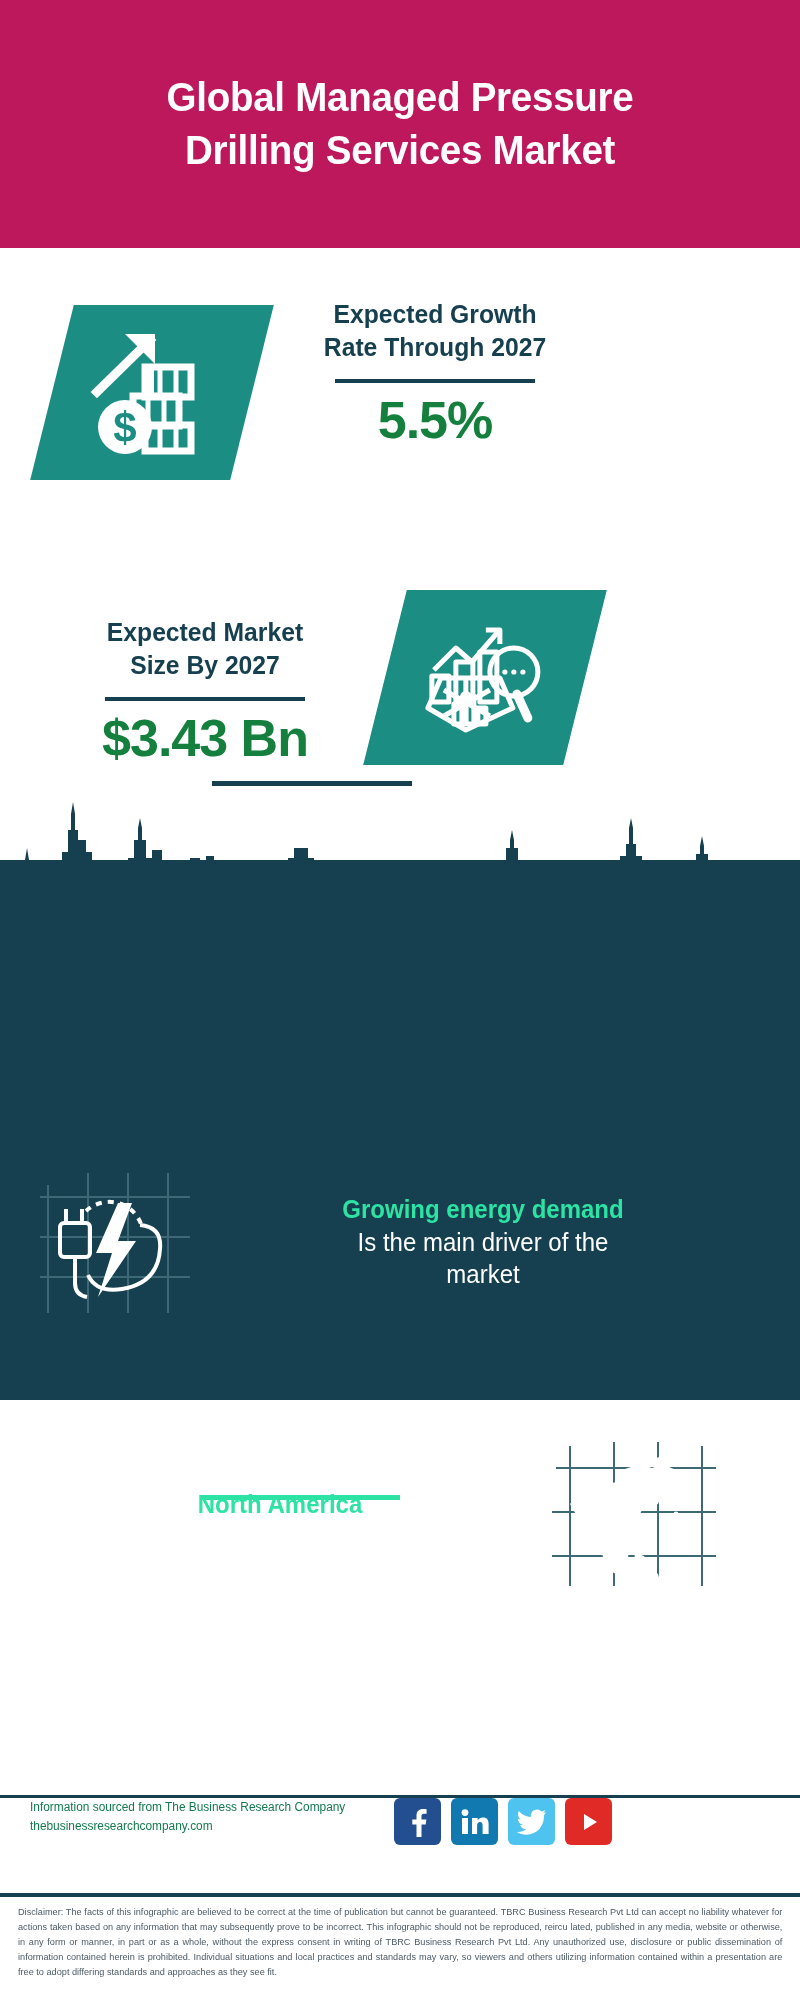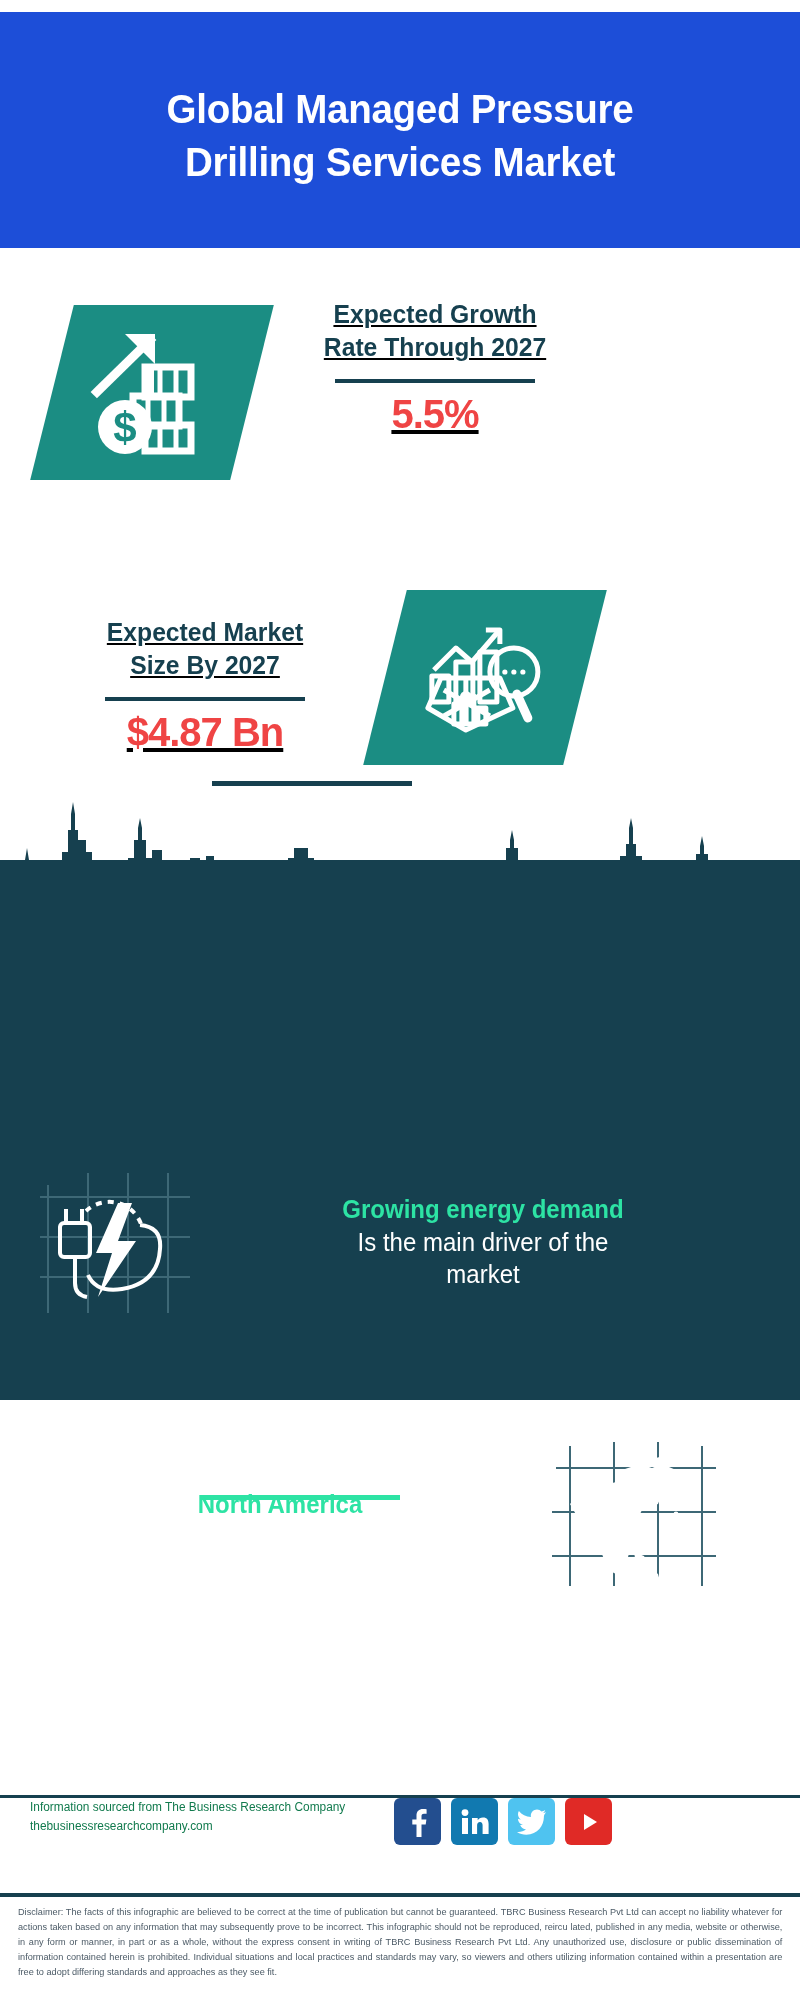--- a/index.html
+++ b/index.html
@@ -8,22 +8,22 @@
     font-family:"Liberation Sans", sans-serif;
     background:#ffffff;
     width:800px; height:2000px;
     position:relative; overflow:hidden;
   }
   .page{ position:relative; width:800px; height:2000px; background:#fff; }
 
   
   .header{
     position:absolute; left:0; top:0; width:800px; height:248px;
-    background:#1d4ed8;
-    display:flex; align-items:center; justify-content:center;margin-top:12px;
+    background:#be185d;
+    display:flex; align-items:center; justify-content:center;
   }
   .header-title{
     color:#ffffff;
     font-size:41px;
     font-weight:bold;
     line-height:1.3;
     text-align:center;
     letter-spacing:-0.3px;
     width:640px;
     transform:scaleX(0.94);
@@ -41,30 +41,30 @@
     background:#1b8d83;
     transform:skewX(-14deg);
     display:flex; align-items:center; justify-content:center;
   }
   .para > svg{ transform:skewX(14deg); }
 
   .tile1{ left:52px; top:305px; width:200px; height:175px; }
   .tile2{ left:385px; top:590px; width:200px; height:175px; }
 
   
-  .stat-text{ position:absolute; text-align:center;text-decoration:underline; }
+  .stat-text{ position:absolute; text-align:center; }
   .stat-label{
     color:#16404f; font-size:26px; font-weight:bold; line-height:1.28;
     transform:scaleX(0.95);
   }
   .rule{
     height:4px; background:#16404f; margin:14px auto 10px auto;
   }
   .stat-value{
-    color:#ef4444; font-size:40px; font-weight:bold; letter-spacing:-1px;
+    color:#15803d; font-size:52px; font-weight:bold; letter-spacing:-1px;
     line-height:1.05;
   }
 
   .stat1{ left:270px; top:298px; width:330px; }
   .stat1 .rule{ width:200px; }
   .stat2{ left:40px; top:572px; width:330px;margin-top:44px; }
   .stat2 .rule{ width:200px; }
 
   
   .mid-rule{
@@ -184,21 +184,21 @@
     <div class="stat-label">Expected Growth</div>
     <div class="stat-label">Rate Through 2027</div>
     <div class="rule"></div>
     <div class="stat-value">5.5%</div>
   </div>
 
   <div class="stat-text stat2">
     <div class="stat-label">Expected Market</div>
     <div class="stat-label">Size By 2027</div>
     <div class="rule"></div>
-    <div class="stat-value">$4.87 Bn</div>
+    <div class="stat-value">$3.43 Bn</div>
   </div>
 
   <div class="para tile2">
     <svg width="130" height="120" viewBox="0 0 130 120">
       <g fill="none" stroke="#ffffff" stroke-width="5" stroke-linejoin="round">
         <polyline points="14,52 36,30 52,44 78,14"></polyline>
         <polyline points="66,12 80,12 80,26"></polyline>
         <rect x="12" y="58" width="17" height="26"></rect>
         <rect x="36" y="44" width="17" height="40"></rect>
         <rect x="60" y="34" width="17" height="50"></rect>

